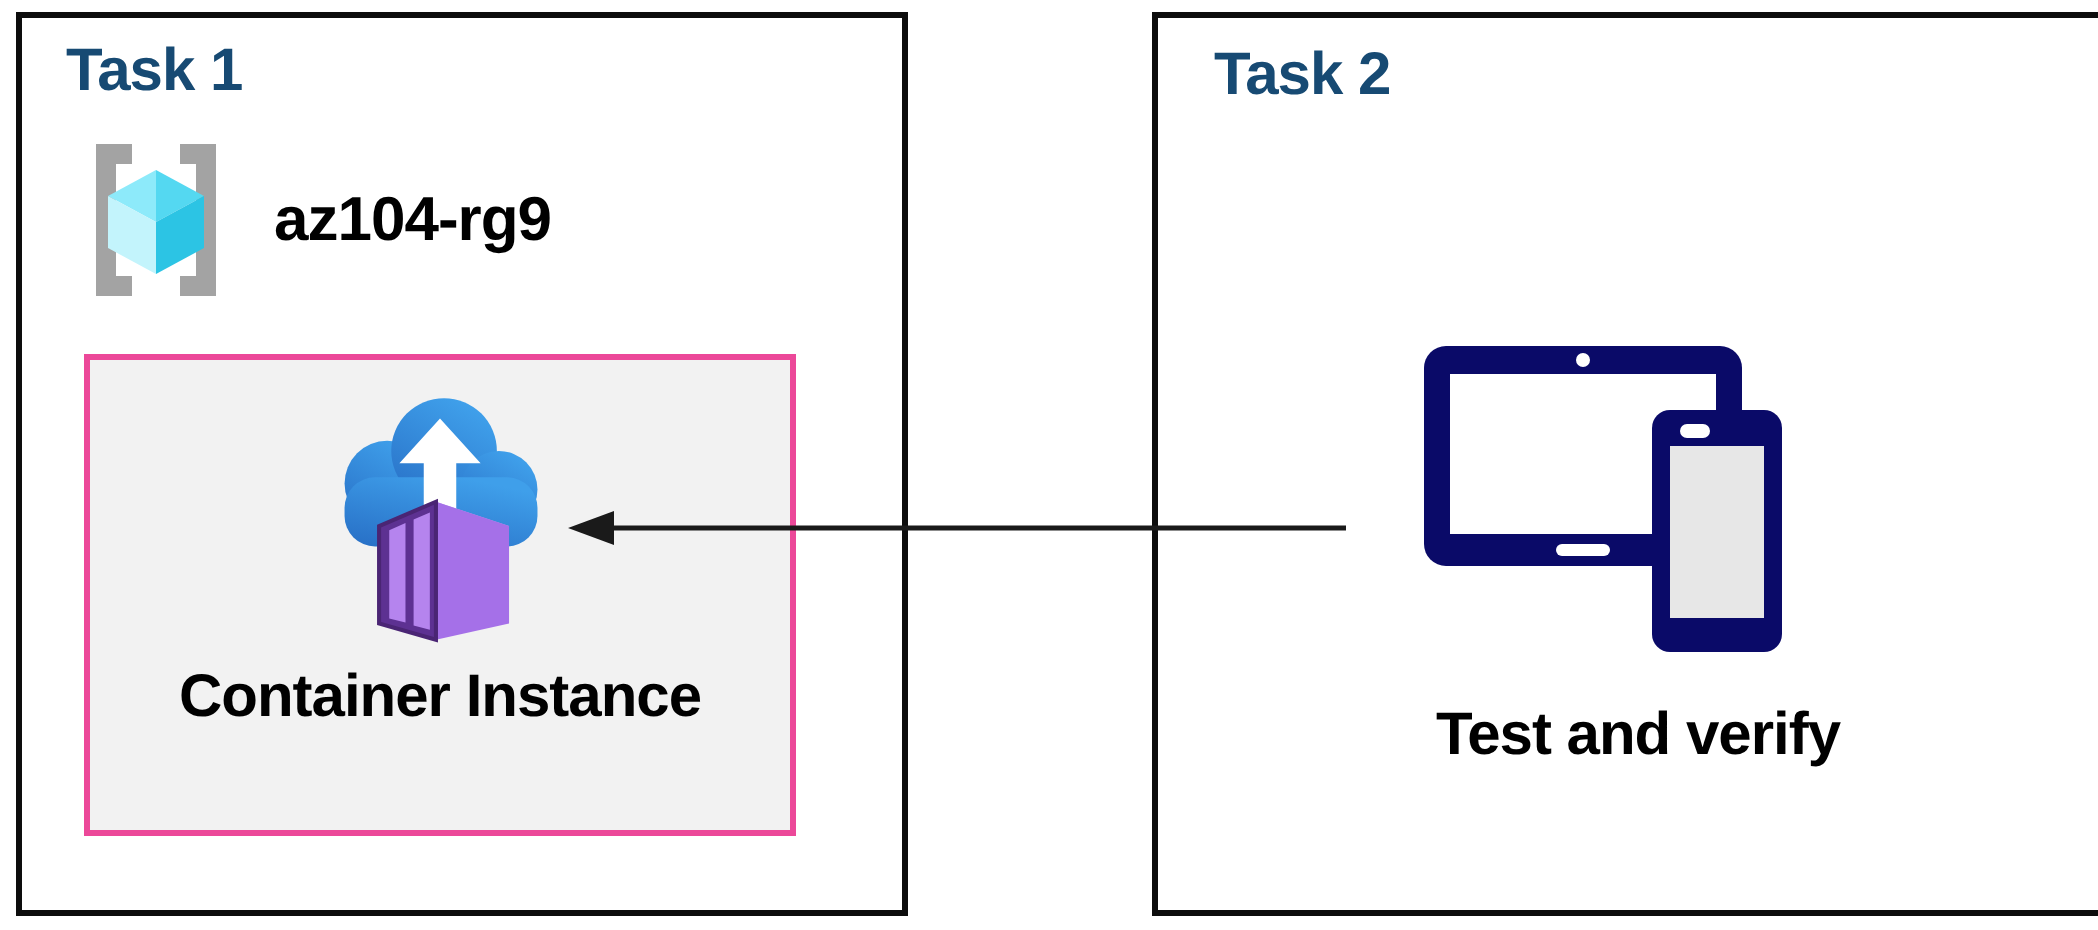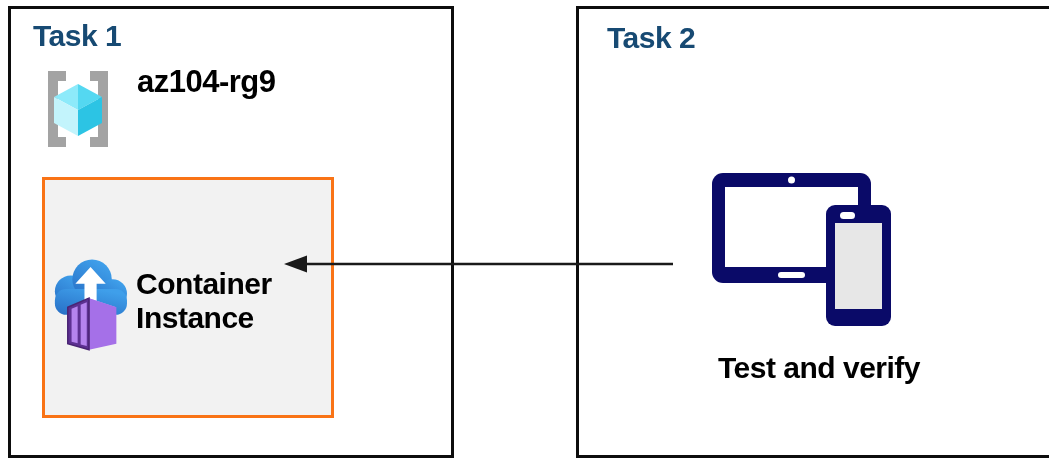--- a/index.html
+++ b/index.html
@@ -7,26 +7,26 @@
   .canvas { position:relative; width:1049px; height:465px; background:#ffffff; overflow:hidden; }
 
   .panel { position:absolute; border:3px solid #0d0d0d; background:#ffffff; }
   .panel-task1 { left:8px; top:6px; width:446px; height:452px; }
   .panel-task2 { left:576px; top:6px; width:486px; height:452px; }
 
   .task-title { position:absolute; font-size:30px; font-weight:700; color:#174a73; letter-spacing:-0.5px;text-align:center; }
   .title-1 { left:22px; top:10px; }
   .title-2 { left:28px; top:12px; }
 
-  .rg-row { position:absolute; left:22px; top:55px; display:flex; align-items:flex-start; gap:14px; height:92px; }
+  .rg-row { position:absolute; left:22px; top:55px; display:flex; align-items:center; gap:14px; height:92px; }
   .rg-name { font-size:31px; font-weight:700; color:#000000; letter-spacing:-0.5px; }
 
-  .inner-card { position:absolute; left:31px; top:168px; width:292px; height:241px;
-                background:#f2f2f2; border:3px solid #f97316;
-                display:flex; flex-direction:row; align-items:center; }
+  .inner-card { position:absolute; left:31px; top:168px; width:356px; height:241px;
+                background:#f2f2f2; border:3px solid #ec4899;
+                display:flex; flex-direction:column; align-items:center; }
   .ci-icon { margin-top:14px; }
   .ci-label { margin-top:6px; font-size:30px; font-weight:700; color:#000000; letter-spacing:-0.5px; }
 
   .devices-wrap { position:absolute; left:130px; top:154px; }
   .devices-label { position:absolute; left:0; top:342px; width:480px; text-align:center;
                    font-size:30px; font-weight:700; color:#000000; letter-spacing:-0.5px; }
 
   .flow-arrow { position:absolute; left:280px; top:250px; z-index:5; }
 </style>
 </head>

